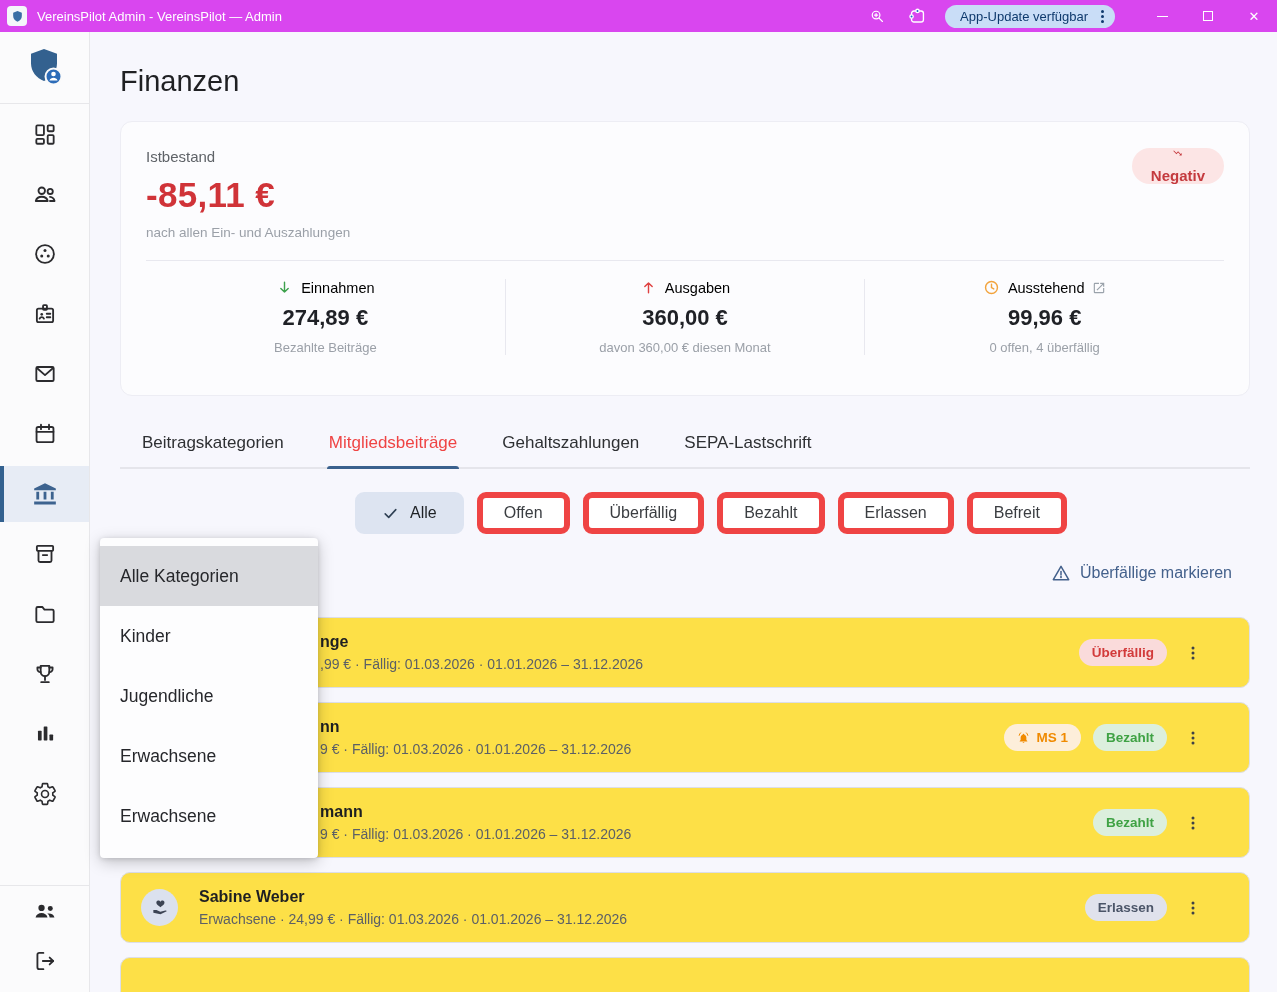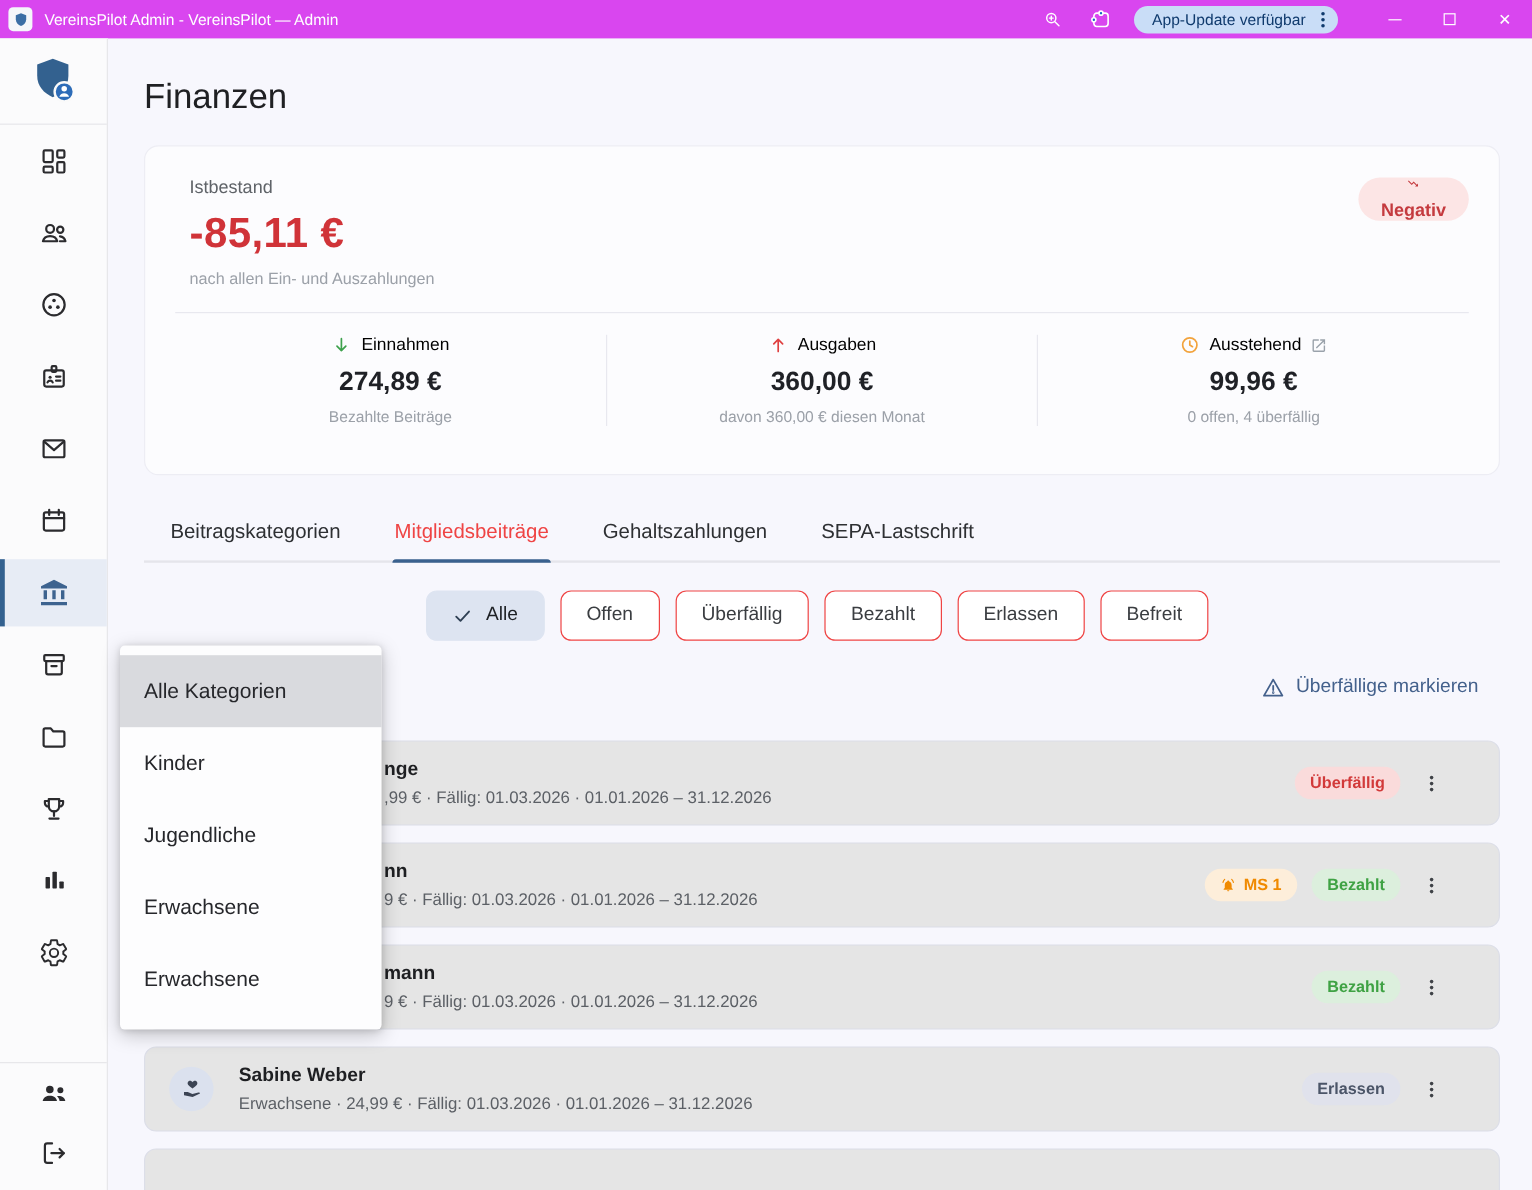--- a/index.html
+++ b/index.html
@@ -35,47 +35,47 @@
   .nav-item svg { width:26px; height:26px; }
   .stroke-ic { stroke:#2b2b2e; stroke-width:1.7; fill:none; stroke-linecap:round; stroke-linejoin:round; }
   .bottom-group { margin-top:auto; padding-bottom:6px; }
   .bottom-group .nav-item { height:50px; }
 
   
   .main { flex:1; padding:0 27px 0 30px; overflow:hidden; }
   .page-title { font-size:29px; font-weight:500; color:#1f2023; margin:33px 0 0; line-height:33px; }
 
   .summary-card { margin-top:23px; background:#fcfcfe; border:1px solid #ededf4; border-radius:12px; height:275px; padding:26px 25px 0; }
-  .card-top { display:flex; justify-content:space-between; align-items:flex-start;margin-left:12px; }
+  .card-top { display:flex; justify-content:space-between; align-items:flex-start; }
   .ist-label { font-size:15px; color:#5f6368; }
   .ist-value { font-size:35px; font-weight:700; color:#d03338; margin:10px 0 10px; letter-spacing:.3px; }
   .ist-note { font-size:13.5px; color:#9ba0a8; }
   .trend-pill { background:#fce5e5; color:#c43a3e; height:36px; border-radius:18px; display:flex; align-items:center; gap:9px; padding:0 19px; font-size:15px; font-weight:700;flex-direction:column; }
   .card-divider { border:none; border-top:1px solid #e8e8ef; margin:20px 0 0; }
   .stats { display:flex; height:112px; align-items:center; text-align:center; }
   .stat { flex:1; }
   .stat + .stat { border-left:1px solid #e8e8ef; }
   .stat-label { font-size:14.5px; color:#000000; display:flex; align-items:center; justify-content:center; gap:8px; }
   .stat-value { font-size:22px; font-weight:700; color:#1f2126; margin-top:9px; }
   .stat-sub { font-size:13px; color:#9ba0a8; margin-top:9px; }
 
   .tabs { margin-top:27px; display:flex; gap:41px; padding-left:20px; border-bottom:2px solid #e5e5eb; }
   .tab { font-size:17px; color:#2e3033; padding:10px 2px 14px; position:relative; cursor:pointer; white-space:nowrap; }
   .tab.active { color:#ef4444; }
   .tab.active::after { content:""; position:absolute; left:0; right:0; bottom:-2px; height:3px; background:#3a618e; border-radius:3px 3px 0 0; }
 
   .filters { margin-top:23px; margin-left:235px; display:flex; gap:13px; }
-  .chip { height:42px; border:1px solid #ef4444; border-radius:9px; background:#fff; display:flex; align-items:center; padding:0 21px; font-size:16px; color:#3a3d41; cursor:pointer; white-space:nowrap; }
+  .chip { height:42px; border:6px solid #ef4444; border-radius:9px; background:#fff; display:flex; align-items:center; padding:0 21px; font-size:16px; color:#3a3d41; cursor:pointer; white-space:nowrap; }
   .chip.selected { background:#dde4f1; border-color:#dde4f1; gap:11px; color:#1e2125; }
 
   .list-toolbar { margin-top:20px; height:38px; display:flex; justify-content:flex-end; align-items:center; }
   .mark-overdue { display:flex; align-items:center; gap:9px; color:#44618c; font-size:16px; padding-right:18px; cursor:pointer; }
 
   .rows { margin-top:25px; }
-  .row { height:71px; background:#e5e5e5; border:1px solid #dcdee8; border-radius:10px; display:flex; align-items:center; padding:0 20px; margin-bottom:14px; }
+  .row { height:71px; background:#fde047; border:1px solid #dcdee8; border-radius:10px; display:flex; align-items:center; padding:0 20px; margin-bottom:14px; }
   .avatar { width:37px; height:37px; border-radius:50%; background:#dbe1ee; display:flex; align-items:center; justify-content:center; margin-right:21px; flex:none; }
   .row-text { flex:1; min-width:0; }
   .row.occluded .row-text { padding-left:121px; }
   .row-name { font-size:16px; font-weight:700; color:#1e1f22; }
   .row-meta { font-size:14px; color:#5c6066; margin-top:5px; }
   .row-badges { display:flex; align-items:center; gap:12px; margin-right:14px; }
   .badge { height:27px; border-radius:14px; display:flex; align-items:center; padding:0 13px; font-size:13.5px; font-weight:700; white-space:nowrap; }
   .badge.overdue { background:#fadbdb; color:#d23a3a; }
   .badge.paid { background:#dcefdd; color:#3fa244; }
   .badge.waived { background:#e0e2ec; color:#4b5568; }

